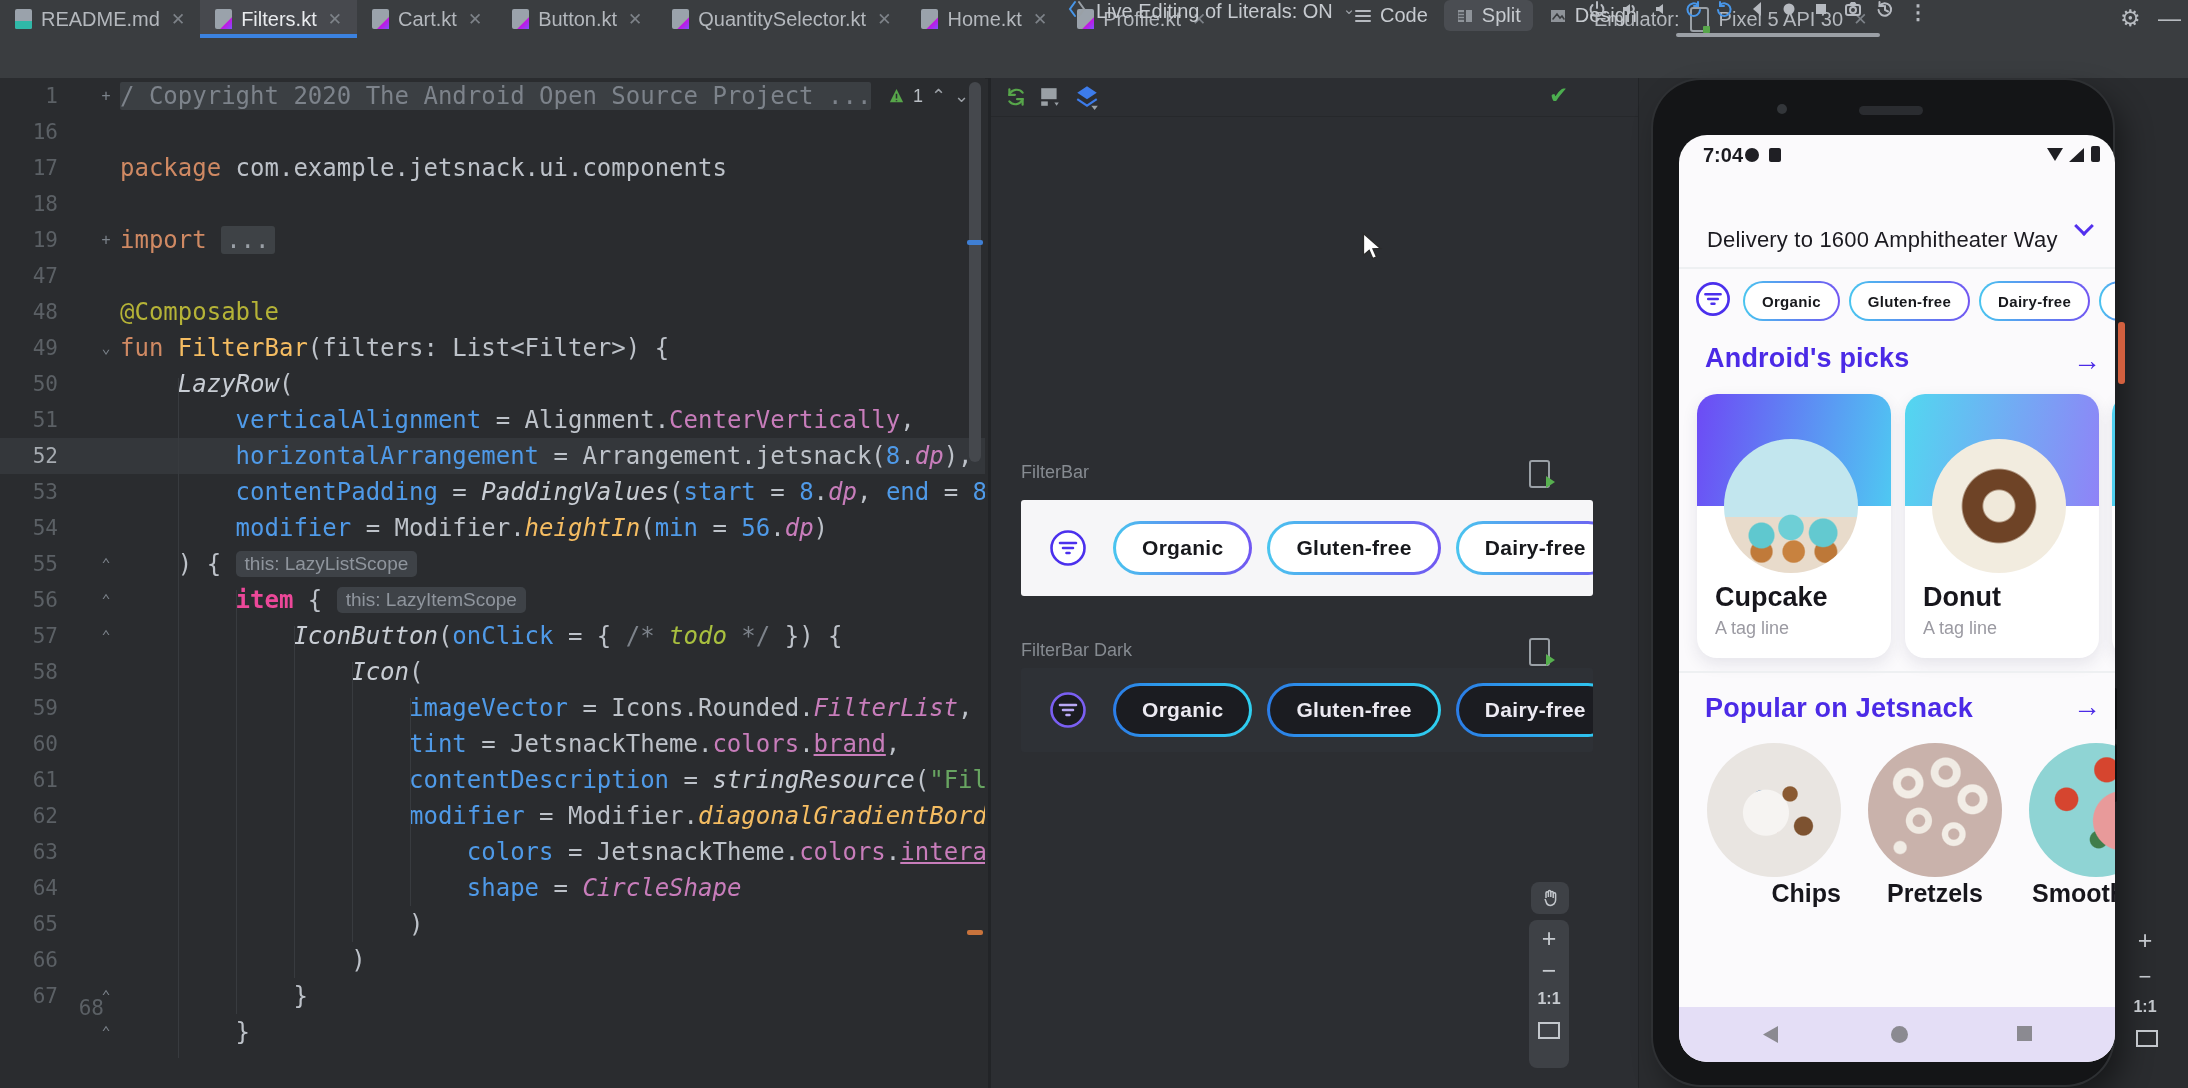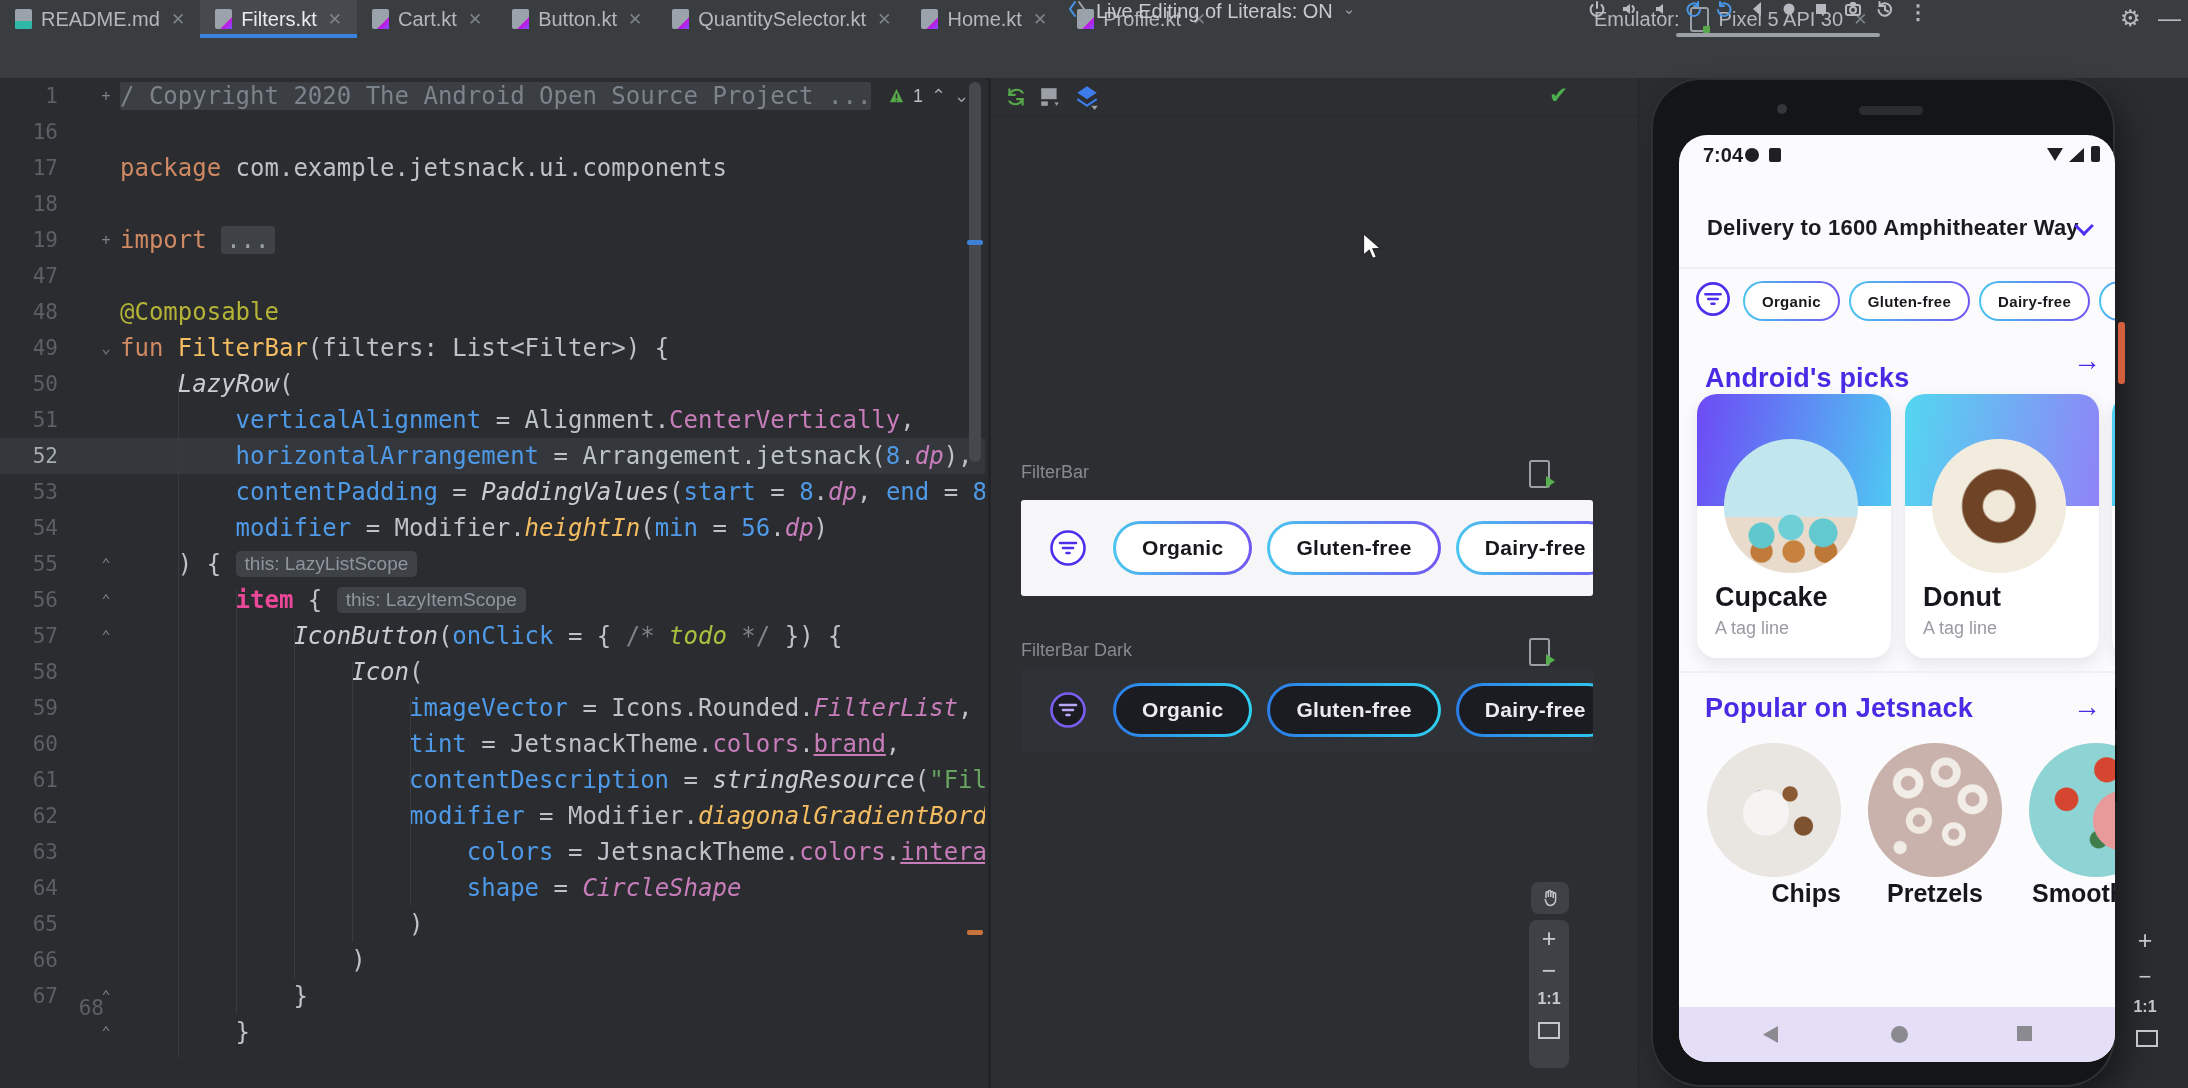--- a/index.html
+++ b/index.html
@@ -90,21 +90,21 @@
   #phone{position:absolute;left:14px;top:2px;width:460px;height:1005px;background:#141517;
          border-radius:48px;box-shadow:0 0 0 2px #2e3033,10px 14px 30px rgba(0,0,0,.45);}
   #cam{position:absolute;left:124px;top:24px;width:10px;height:10px;border-radius:50%;background:#33363a;}
   #speaker{position:absolute;left:206px;top:26px;width:64px;height:9px;border-radius:5px;background:#2a2c30;}
   .nub{position:absolute;left:458px;width:6px;background:#0e0f10;border-radius:2px;}
   #screen{position:absolute;left:26px;top:55px;width:436px;height:927px;background:#fbfafc;
           border-radius:28px;overflow:hidden;font-family:"Liberation Sans",sans-serif;color:#17161c;}
   #statusbar{position:absolute;left:0;top:0;width:436px;height:40px;}
   #s-time{position:absolute;left:24px;top:9px;font-size:20px;font-weight:bold;color:#1b1b20;}
   .s-ic{position:absolute;top:13px;background:#1f1f24;}
-  #deliv{position:absolute;left:28px;top:80px;font-size:22px;font-weight:bold;color:#1b1a20;letter-spacing:.2px;}
+  #deliv{position:absolute;left:28px;top:92px;font-size:22px;font-weight:normal;color:#1b1a20;letter-spacing:.2px;}
   .chevdown{position:absolute;width:11px;height:11px;border-right:3px solid #5330ee;border-bottom:3px solid #5330ee;
             transform:rotate(45deg);}
   .hdiv{position:absolute;left:0;width:436px;height:2px;background:#eef0f2;}
   #app-chips{position:absolute;left:64px;top:146px;width:372px;display:flex;overflow:hidden;}
   .chip.sm{height:36px;padding:0 17px;font-size:15px;border-width:2.5px;margin-right:9px;}
   .chip.sm.partial{width:40px;padding:0;}
   #app-ficon{position:absolute;left:16px;top:146px;width:36px;height:36px;}
   .sect-title{position:absolute;left:26px;font-size:27px;font-weight:800;color:#4b2ae6;letter-spacing:.2px;}
   .sect-arrow{position:absolute;left:394px;font-size:28px;font-weight:bold;color:#4b2ae6;}
   .card{position:absolute;top:259px;width:194px;height:264px;background:#fff;border-radius:20px;
@@ -179,20 +179,43 @@
   <div class="winbtn" style="left:2158px;">—</div>
 
   <div id="row2"></div>
   <div class="tbgroup" style="left:1068px;">
     <svg class="icon16 tbi" viewBox="0 0 18 18">
       <path d="M7 2 L2 9 L7 16" stroke="#4896e8"></path>
         <path d="M11 2 L16 9 L11 16" stroke="#9aa0a6"></path>
       </svg>
     <span>Live Editing of Literals: ON</span>
     <span class="chev">⌄</span>
+  </div>
+  <div class="tbgroup" style="left:1348px;">
+    <span class="seg">
+      <svg class="icon16 tbi" viewBox="0 0 18 18">
+        <path d="M2 4 H16 M2 9 H16 M2 14 H16"></path>
+        </svg>
+      <span>Code</span>
+    </span>
+    <span class="seg-on">
+      <svg class="icon16 tbi" viewBox="0 0 18 18">
+        <rect x="2" y="3" width="14" height="12" fill="#8e9399" stroke="none"></rect>
+          <path d="M9 3 V15" stroke="#4a4d52" stroke-width="2"></path>
+          <path d="M3 6 H8 M3 9 H8 M3 12 H8" stroke="#4a4d52" stroke-width="1.4"></path>
+        </svg>
+      <span>Split</span>
+    </span>
+    <span class="seg">
+      <svg class="icon16 tbi" viewBox="0 0 18 18">
+        <rect x="2" y="3" width="14" height="12" fill="#8e9399" stroke="none"></rect>
+          <path d="M4 12 L8 7 L11 11 L13 9 L15 12" stroke="#3a3d40" stroke-width="1.6" fill="none"></path>
+        </svg>
+      <span>Design</span>
+    </span>
   </div>
 
   <div class="tbgroup" style="left:1588px;gap:14px;">
     <svg class="icon16 tbi" viewBox="0 0 18 18">
         <path d="M9 2 V8"></path>
         <path d="M13.5 5a6.4 6.4 0 1 1-9 0"></path>
       </svg>
     <svg class="icon16 tbi" viewBox="0 0 18 18">
         <path d="M3 7 H6 L10 4 V14 L6 11 H3 Z" fill="#b6bac0" stroke="none"></path>
         <path d="M12.5 6a4.5 4.5 0 0 1 0 6"></path>
@@ -421,21 +444,21 @@
             </div>
           <div class="chip light sm">
               <span>Gluten-free</span>
             </div>
           <div class="chip light sm">
               <span>Dairy-free</span>
             </div>
           <div class="chip light sm partial"></div>
         </div>
 
-        <div class="sect-title" style="top:228px;">Android's picks</div>
+        <div class="sect-title" style="top:208px;">Android's picks</div>
         <div class="sect-arrow" style="top:210px;">→</div>
         <div class="card" style="left:18px;">
           <div class="card-grad" style="background:linear-gradient(100deg,#6d4af5,#4fc8f2);"></div>
           <div class="card-img" style="background:
                radial-gradient(circle at 28% 72%, #5fc8cf 0 9%, transparent 10%),
                radial-gradient(circle at 50% 66%, #6ecfd6 0 11%, transparent 12%),
                radial-gradient(circle at 74% 70%, #63c9d0 0 10%, transparent 11%),
                radial-gradient(circle at 28% 84%, #c07a3a 0 7%, transparent 8%),
                radial-gradient(circle at 52% 84%, #c8823f 0 8%, transparent 9%),
                radial-gradient(circle at 76% 84%, #bd7838 0 7%, transparent 8%),

